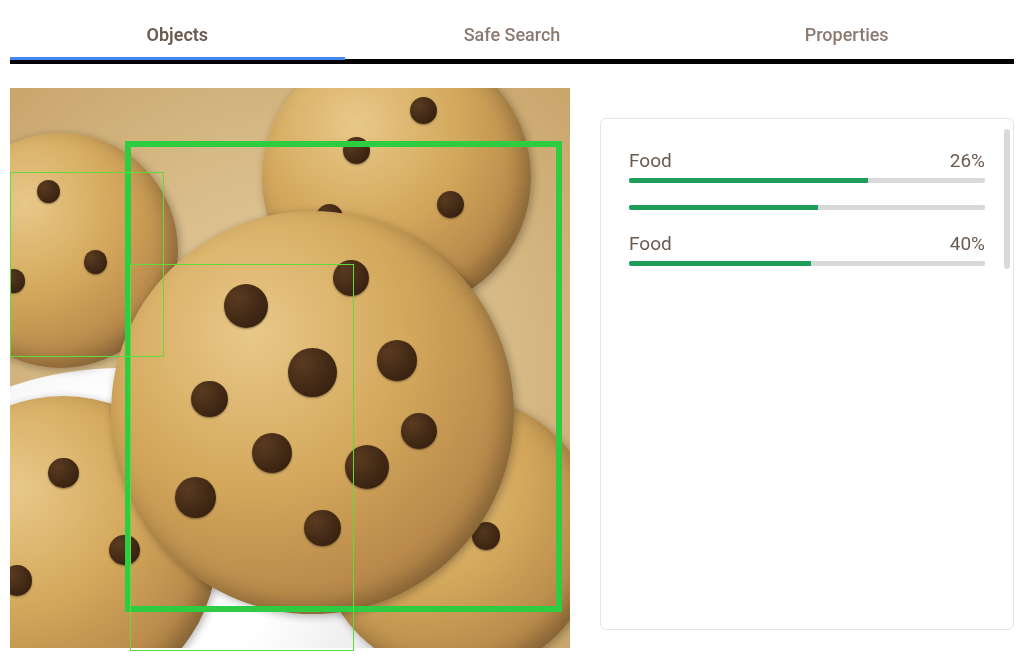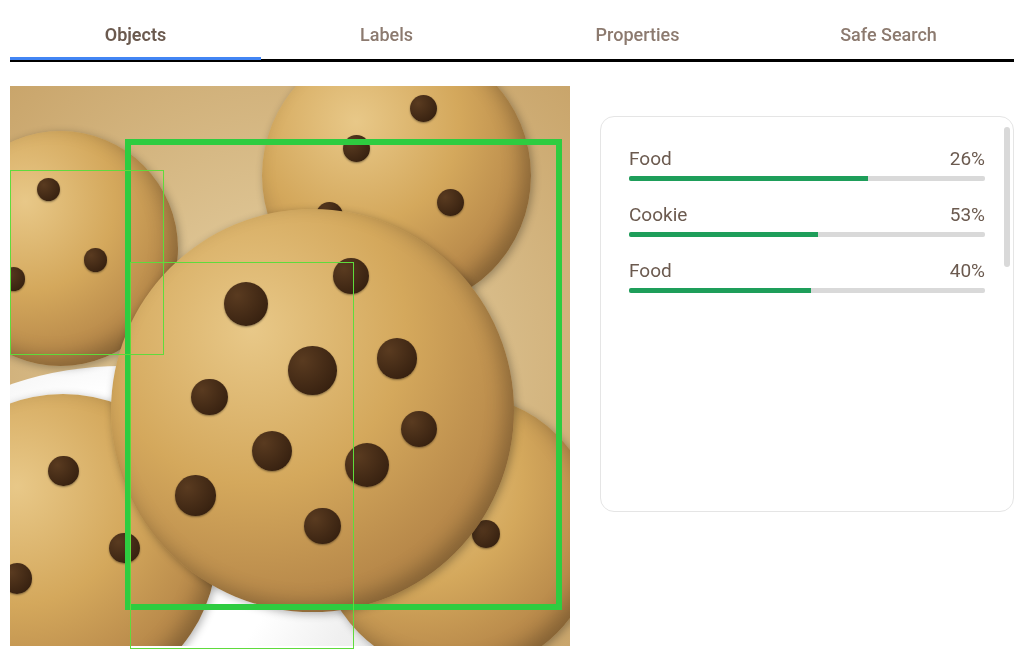--- a/index.html
+++ b/index.html
@@ -4,21 +4,21 @@
   <style>
     * { box-sizing: border-box; margin: 0; padding: 0; }
     body {
       font-family: -apple-system, BlinkMacSystemFont, 'Segoe UI', Roboto, Arial, sans-serif;
       background: #fff;
       padding: 10px;
       width: 1024px;
     }
     .tabs {
       display: flex;
-      border-bottom: 3px solid #000000;
+      border-bottom: 5px solid #000000;
       margin-bottom: 24px;
     }
     .tab {
       flex: 1;
       text-align: center;
       padding: 14px 0;
       font-size: 18px;
       font-weight: 500;
       color: #8c7a6f;
       cursor: pointer;
@@ -85,23 +85,23 @@
     }
     .bbox {
       position: absolute;
       pointer-events: none;
     }
     .bbox.primary { border: 6px solid #2ecc40; }
     .bbox.secondary { border: 1.5px solid #5fdb3c; }
     .results-panel {
       flex: 1;
       border: 1px solid #e5e5e5;
-      border-radius: 14px;
+      border-radius: 6px;
       padding: 30px 28px;
-      height: 396px;
+      height: 512px;
       margin-top: 30px;
       position: relative;
     }
     .result-row {
       display: flex;
       justify-content: space-between;
       align-items: baseline;
       font-size: 19px;
       color: #6b5a4f;
       margin-bottom: 6px;
@@ -126,23 +126,22 @@
       height: 140px;
       background: #d9d9d9;
       border-radius: 3px;
     }
   </style>
 </head>
 <body>
 
 <div class="tabs">
   <div class="tab active">Objects</div>
-  <div class="tab">Labels</div>
+  <div class="tab">Safe Search</div>
   <div class="tab">Properties</div>
-  <div class="tab">Safe Search</div>
 </div>
 
 <div class="content">
 
   <div class="image-panel">
     <div class="cookie-image" aria-label="chocolate-chip-cookies">
       <div class="plate"></div>
 
       <div class="cookie" style="left:-12%; top:8%; width:42%; height:42%;">
         <div class="chip" style="left:40%; top:20%;"></div>
@@ -187,24 +186,20 @@
   <div class="results-panel">
     <div class="scrollbar-stub"></div>
     <div id="results-list">
         <div class="result-row">
           <span>Food</span>
           <span>26%</span>
         </div>
         <div class="result-bar-track">
           <div class="result-bar-fill" style="width: 67%;"></div>
         </div>
-        <div class="result-row">
-          <span>Cookie</span>
-          <span>53%</span>
-        </div>
         <div class="result-bar-track">
           <div class="result-bar-fill" style="width: 53%;"></div>
         </div>
         <div class="result-row">
           <span>Food</span>
           <span>40%</span>
         </div>
         <div class="result-bar-track">
           <div class="result-bar-fill" style="width: 51%;"></div>
         </div>

